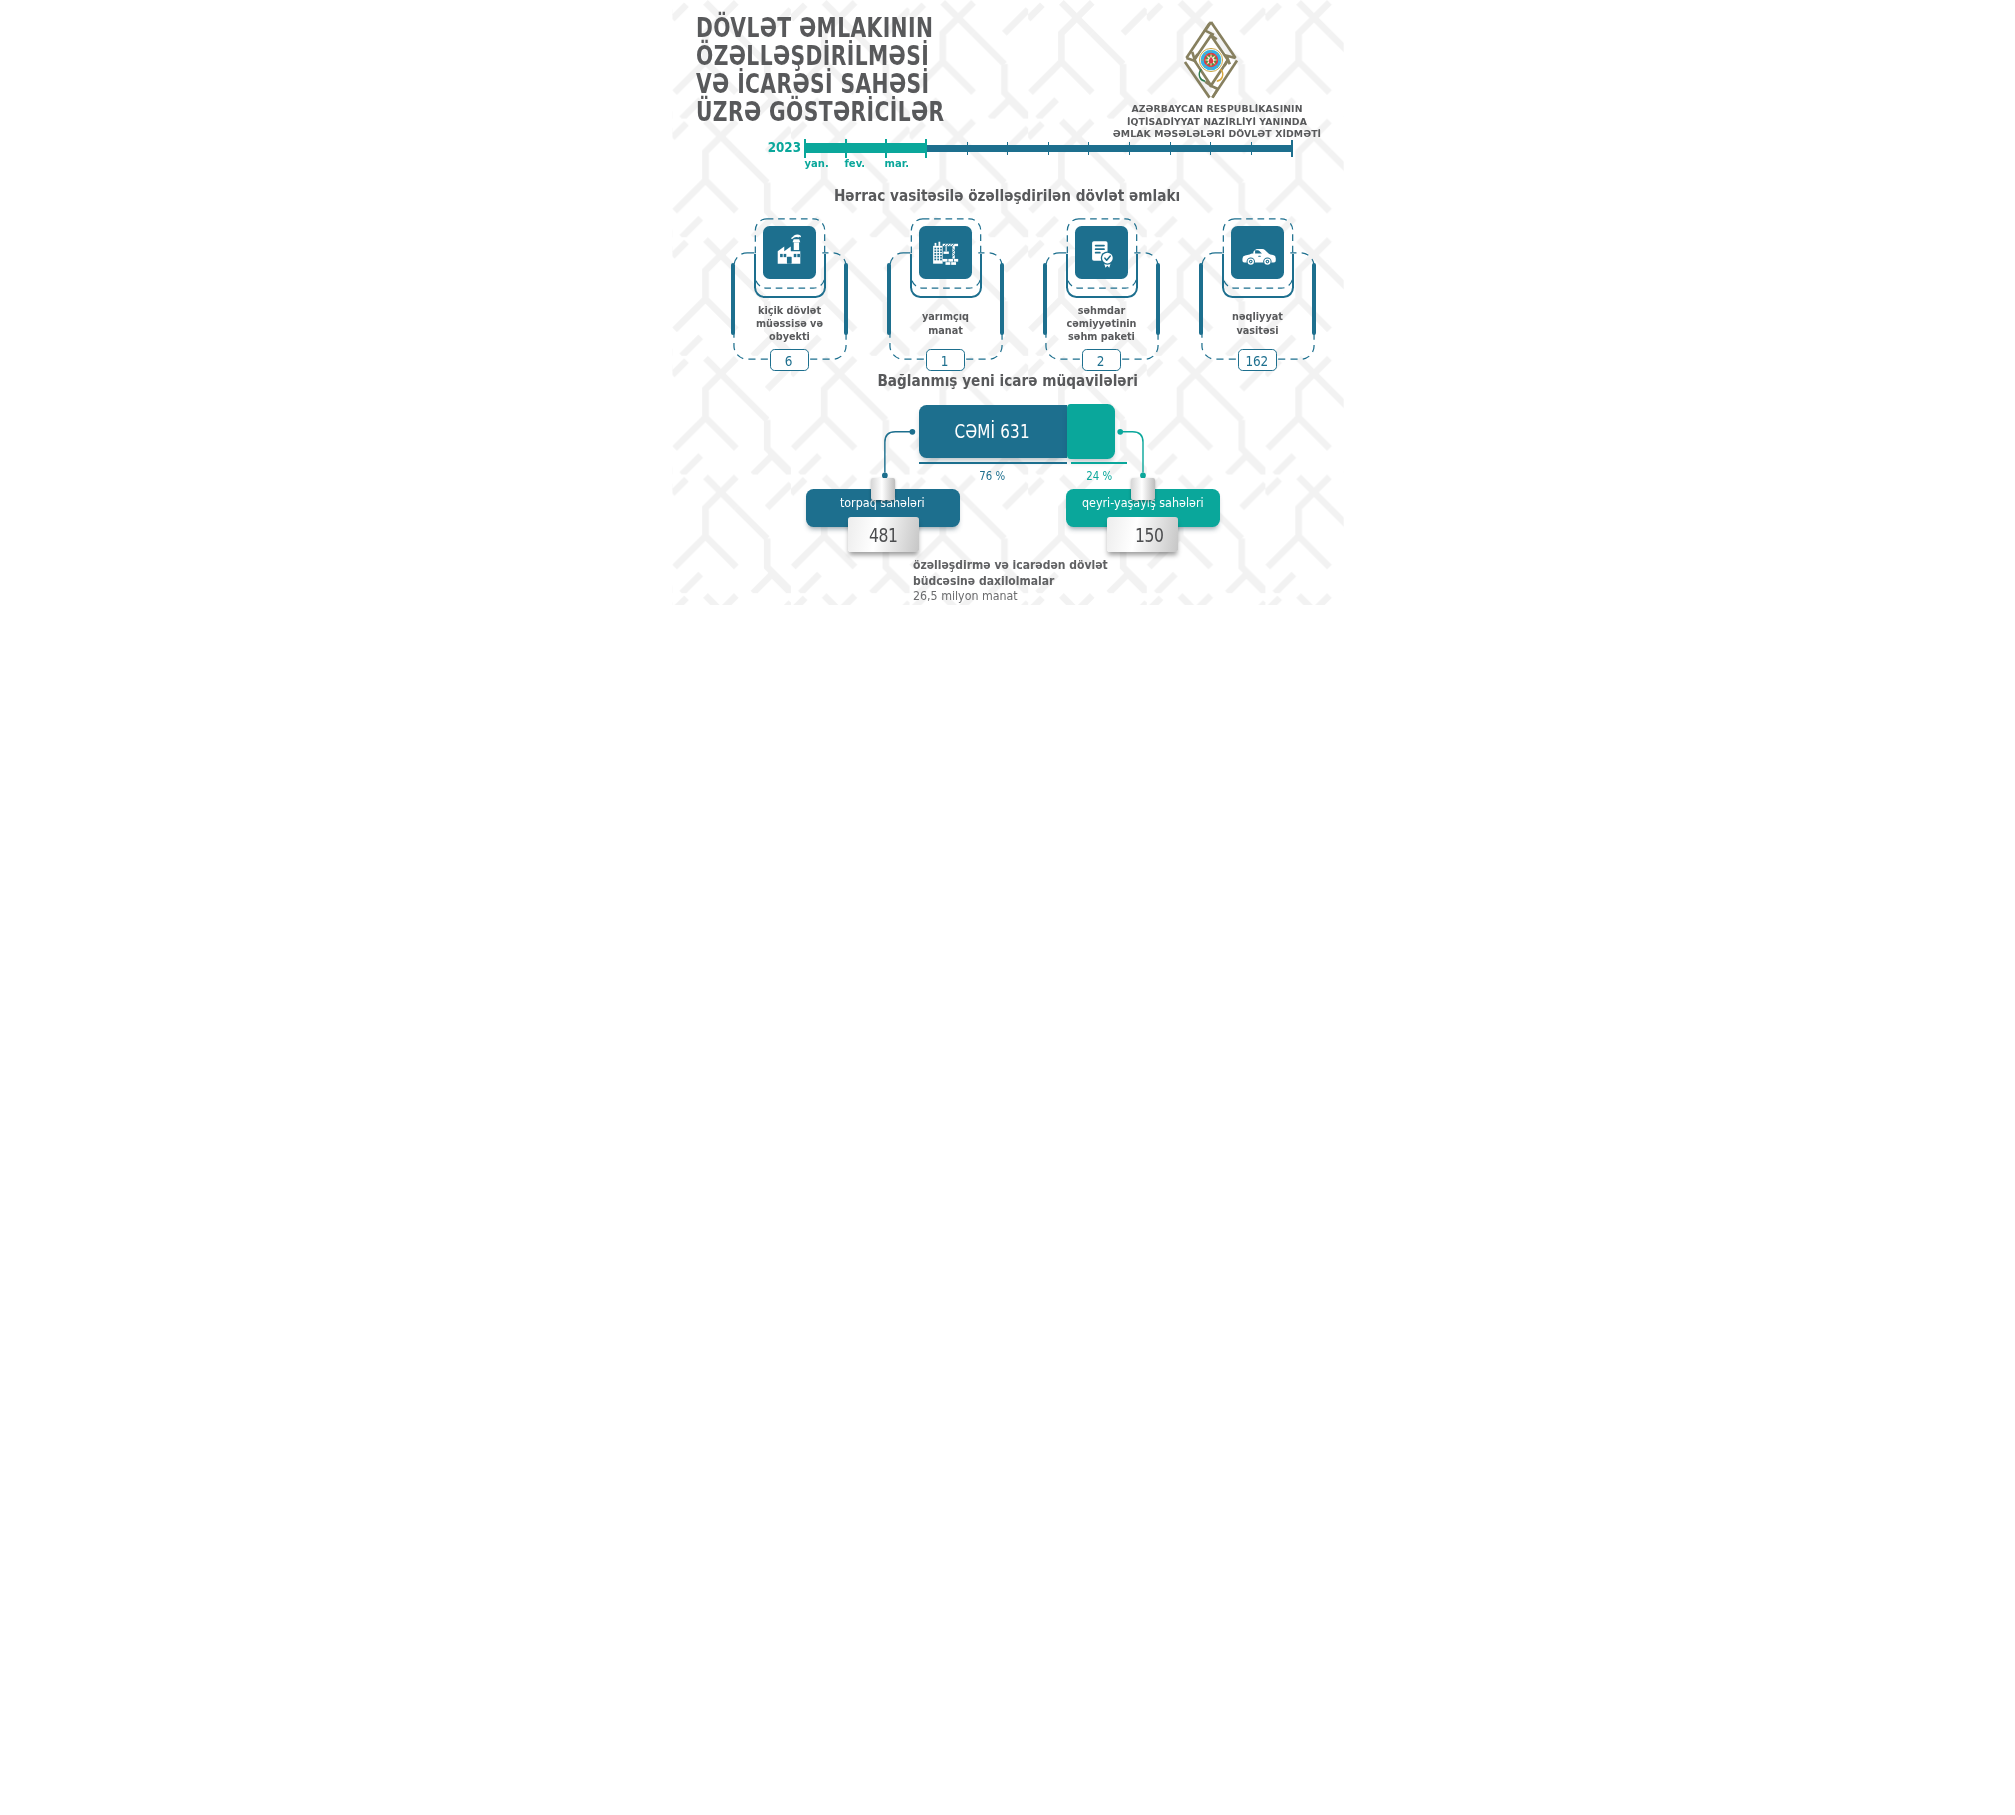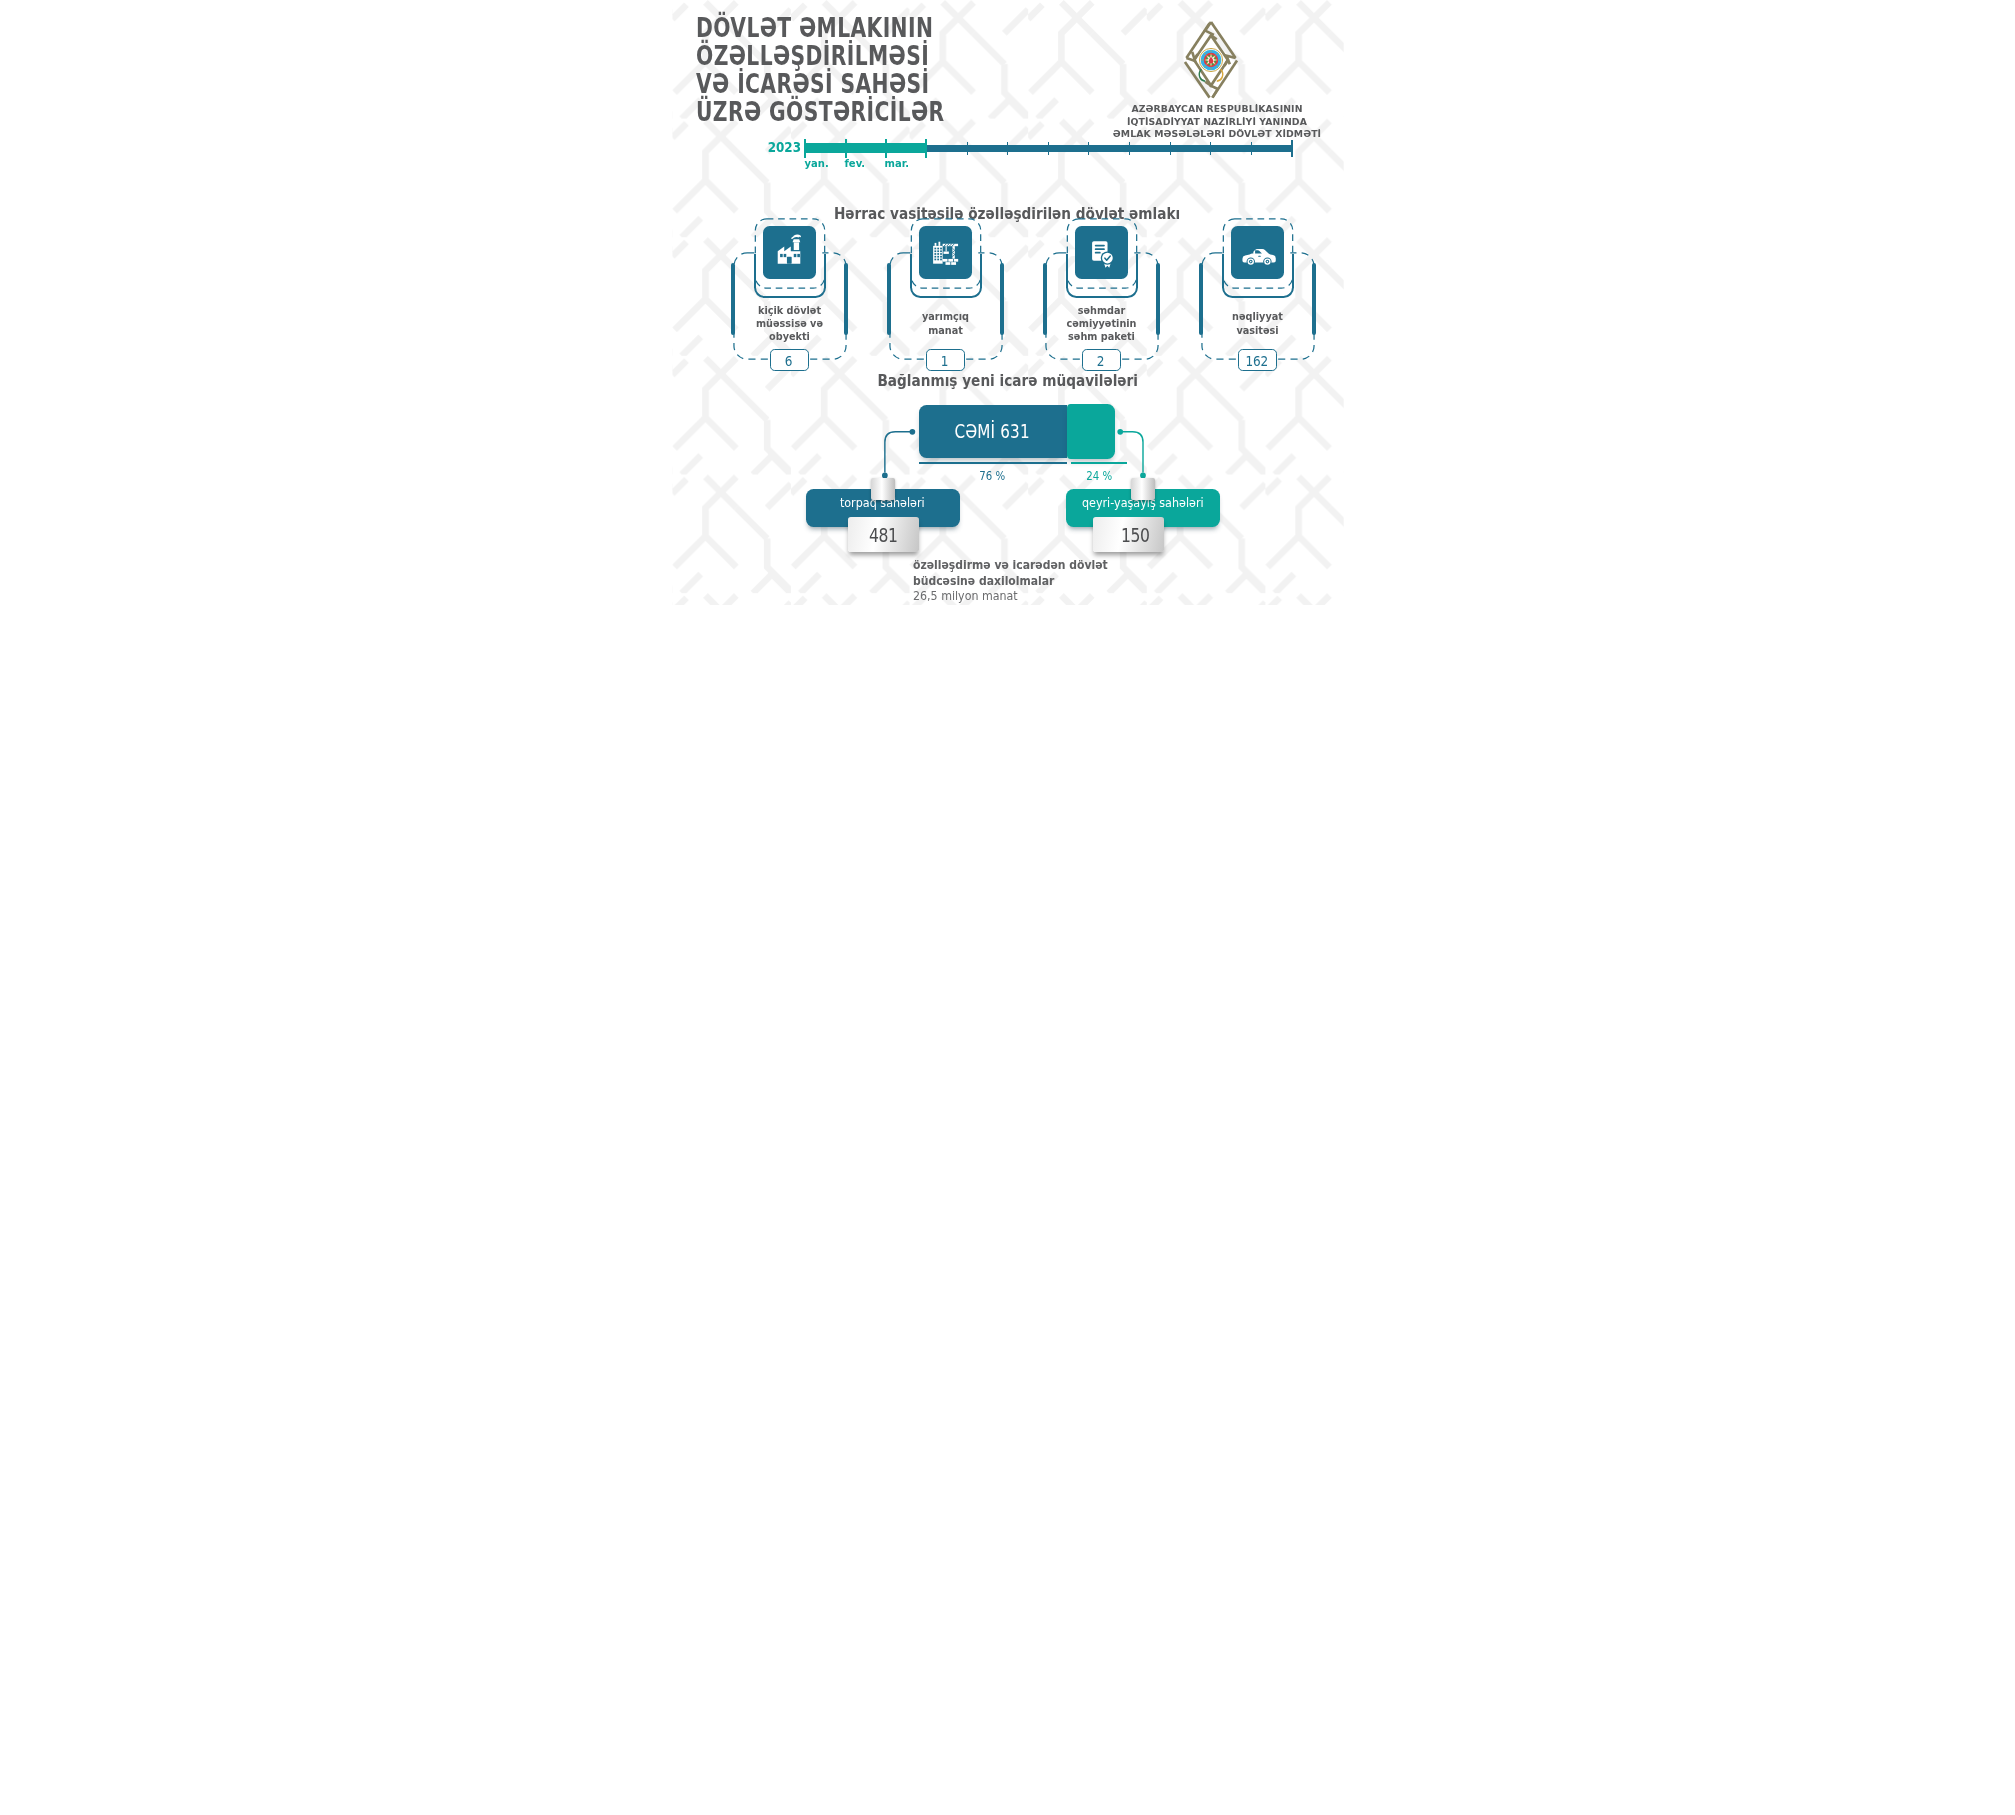--- a/index.html
+++ b/index.html
@@ -23,21 +23,21 @@
   .tl-dark { position:absolute; left:255px; top:145px; width:366px; height:6.6px; background:var(--blue,#1d6f8e); }
   .tick-teal { position:absolute; width:2.4px; height:19px; top:139px; background:var(--teal,#0aa79b); }
   .tick-dark { position:absolute; width:1.9px; height:13px; top:142px; background:var(--blue,#1d6f8e); }
   .tick-end  { position:absolute; width:2.8px; height:17px; top:140px; background:var(--blue,#1d6f8e); }
   .month { position:absolute; top:158px; width:43px; color:var(--teal,#0aa79b);
     font-weight:700; font-size:10px; }
 
   
   .sec-title { position:absolute; left:0; width:672px; text-align:center; font-size:15.7px; font-weight:600; color:#58595b; }
   .sec-title span { display:inline-block; transform:scaleX(.87); white-space:nowrap; }
-  #sec1Title { top:186px;margin-top:18px; }
+  #sec1Title { top:186px; }
   #sec2Title { top:371px; }
 
   
   #cards { position:absolute; left:61px; top:218px; display:grid; grid-template-columns:repeat(4,114px); column-gap:42px; }
   .card { position:relative; width:114px; height:157px; }
   .card svg.frame { position:absolute; left:0; top:0; width:114px; height:157px; }
   .bracket { position:absolute; left:21px; top:36px; width:72px; height:44px;
     border:2.1px solid var(--blue,#1d6f8e); border-top:none; border-radius:0 0 10.4px 10.4px; }
   .cap { position:absolute; width:4.3px; height:72px; border-radius:2.4px; background:var(--blue,#1d6f8e); top:45px; }
   .cap-l { left:-1.4px; } .cap-r { right:-1.4px; }
@@ -72,21 +72,21 @@
 
   .cat-box { position:absolute; top:489px; width:154px; height:38px; border-radius:7.6px; z-index:2;
     display:flex; align-items:flex-start; justify-content:center; box-shadow:0 4.3px 5.2px -2.4px rgba(30,60,75,.45); }
   .cat-left { left:134px; background:var(--blue,#1d6f8e); }
   .cat-right { left:394px; background:var(--teal,#0aa79b); }
   .cat-box span { color:#fff; font-size:13px; font-weight:500; margin-top:6.2px; transform:scaleX(.86); white-space:nowrap; }
 
   .val-box { position:absolute; top:517px; width:71px; height:35px; border-radius:2.8px; z-index:3;
     background:linear-gradient(100deg,#ededed,#ffffff 40%,#e6e6e6 65%,#c6c6c6);
     box-shadow:0 4.3px 5.2px -1.9px rgba(0,0,0,.4); display:flex; align-items:center; justify-content:center; }
-  .val-left { left:176px; } .val-right { left:421px;padding-left:15px; }
+  .val-left { left:176px; } .val-right { left:435px;padding-left:15px; }
   .val-box span { font-size:20px; color:#4b4c4e; transform:scaleX(.78); letter-spacing:-0.5px; }
 
   .pin { position:absolute; width:24px; height:22px; top:478px; border-radius:1.9px; z-index:4;
     background:linear-gradient(90deg,#d6d6d6,#ffffff 45%,#bdbdbd); box-shadow:0 1.9px 2.8px rgba(0,0,0,.3); }
   .pin-left { left:199px; } .pin-right { left:459px; }
 
   .footer { position:absolute; left:241px; top:558px; z-index:2; }
   .f-bold { font-size:12.3px; font-weight:700; line-height:15.7px; color:#606163;
     transform:scaleX(.88); transform-origin:left center; white-space:nowrap; }
   .f-reg { font-size:12.3px; font-weight:400; line-height:15.7px; color:#6b6c6e;

